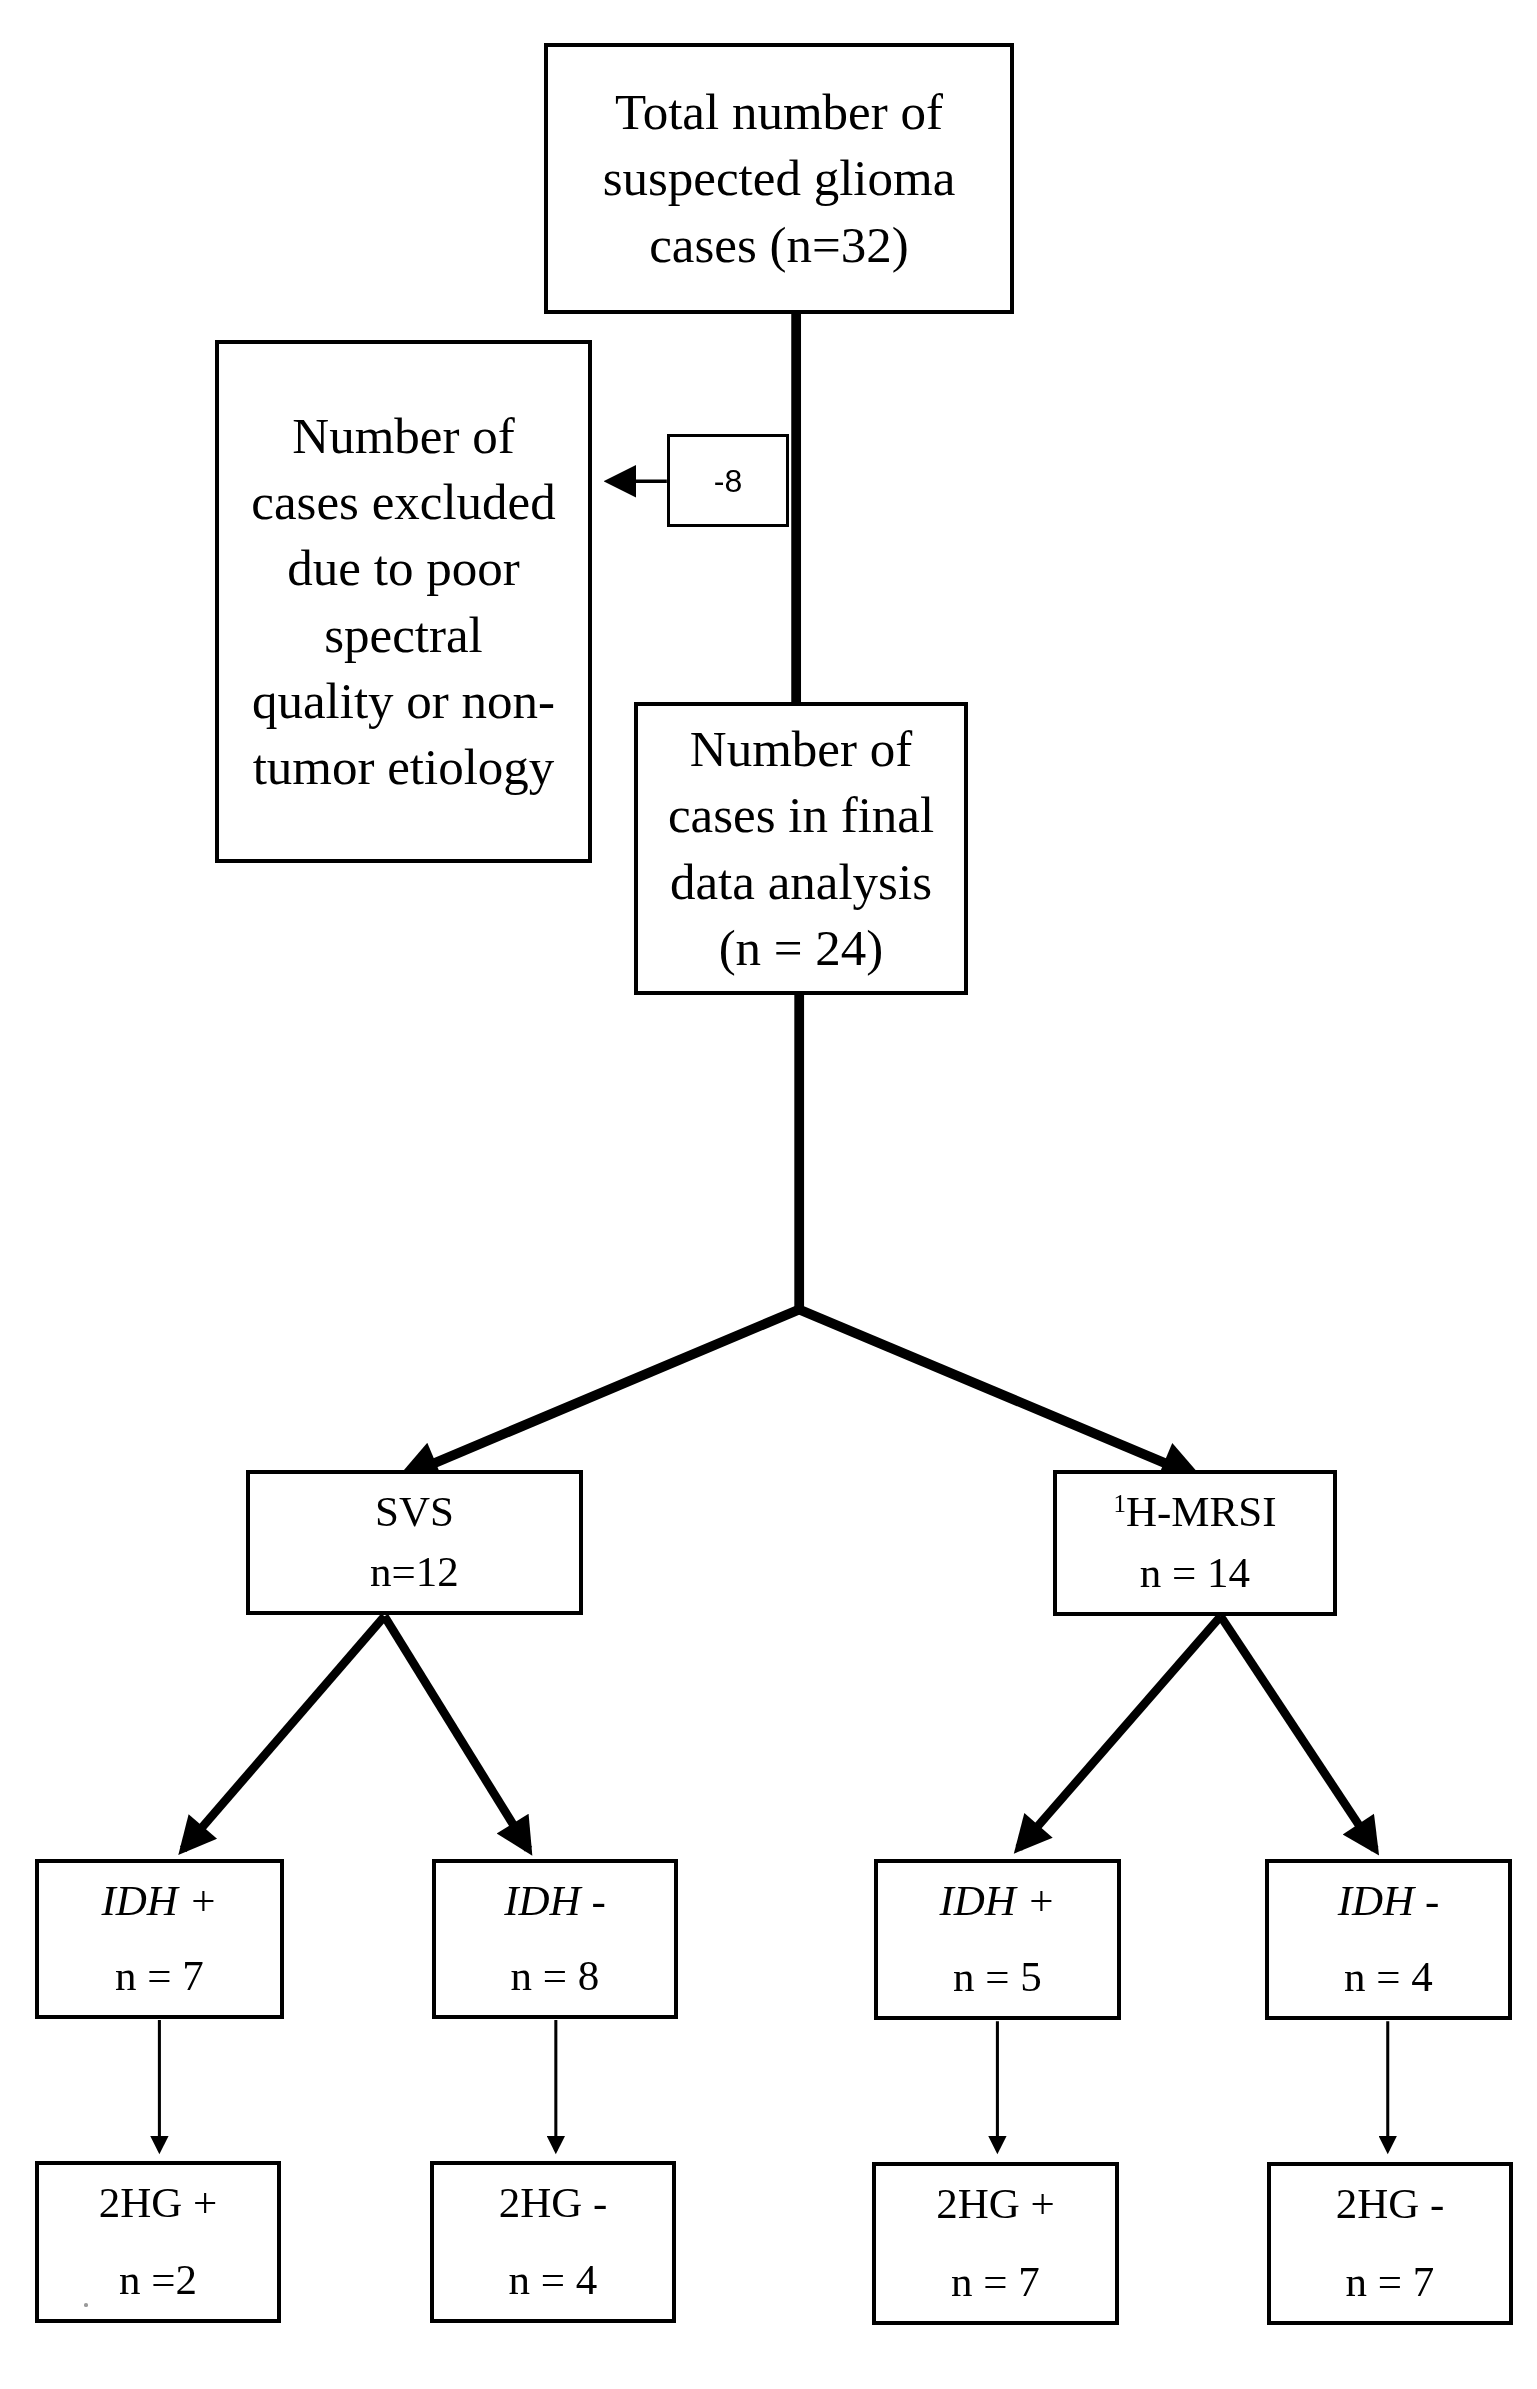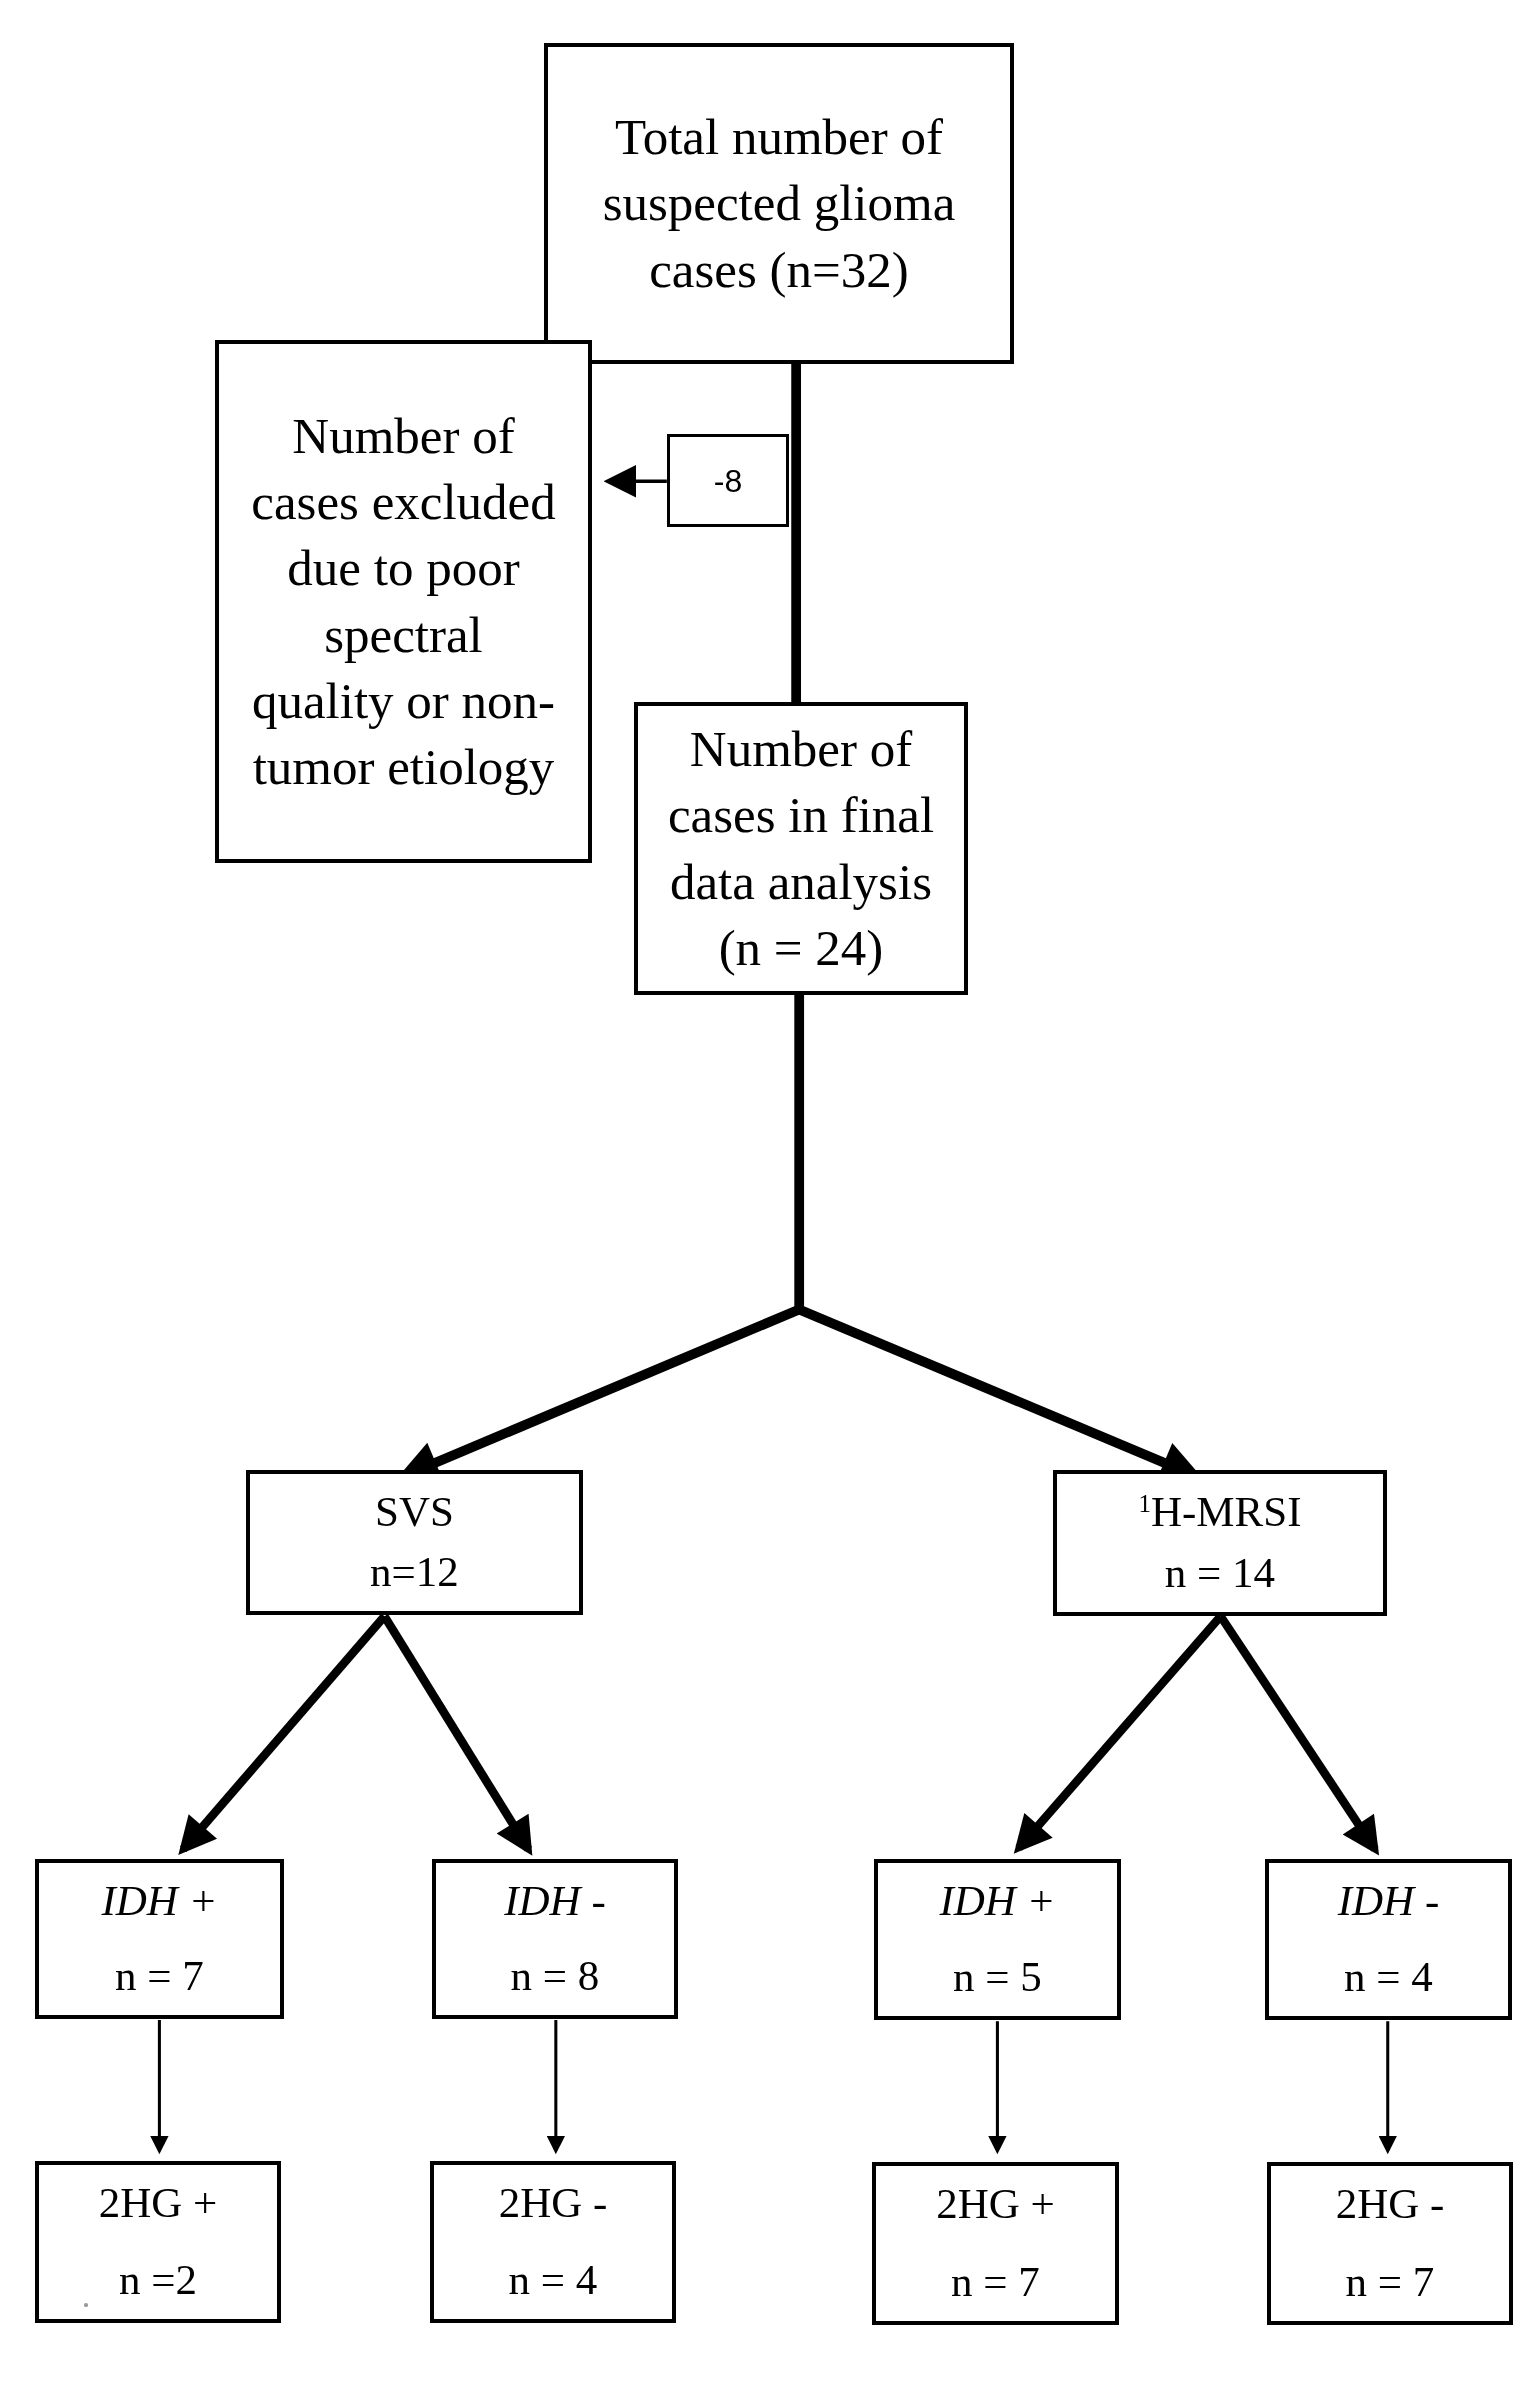--- a/index.html
+++ b/index.html
@@ -86,21 +86,21 @@
     <line x1="630" y1="2650" x2="300" y2="3032" stroke="#000000" stroke-width="14" marker-end="url(#ah)"></line>
     <line x1="630" y1="2650" x2="866" y2="3032" stroke="#000000" stroke-width="14" marker-end="url(#ah)"></line>
     <line x1="2001" y1="2650" x2="1670" y2="3030" stroke="#000000" stroke-width="14" marker-end="url(#ah)"></line>
     <line x1="2001" y1="2650" x2="2254" y2="3032" stroke="#000000" stroke-width="14" marker-end="url(#ah)"></line>
     <line x1="261" y1="3312" x2="261" y2="3526" stroke="#000000" stroke-width="5" marker-end="url(#ah-thin)"></line>
     <line x1="911" y1="3312" x2="911" y2="3526" stroke="#000000" stroke-width="5" marker-end="url(#ah-thin)"></line>
     <line x1="1635" y1="3314" x2="1635" y2="3526" stroke="#000000" stroke-width="5" marker-end="url(#ah-thin)"></line>
     <line x1="2275" y1="3314" x2="2275" y2="3526" stroke="#000000" stroke-width="5" marker-end="url(#ah-thin)"></line>
   </svg>
 
-  <div class="box" style="left:544px; top:43px; width:470px; height:321px;">
+  <div class="box" style="left:544px; top:43px; width:470px; height:271px;">
     <div class="big-text">Total number of
 suspected glioma
 cases (n=32)</div>
   </div>
 
   <div class="box" style="left:215px; top:340px; width:377px; height:523px;">
     <div class="big-text">Number of
 cases excluded
 due to poor
 spectral
@@ -117,21 +117,21 @@
 cases in final
 data analysis
 (n = 24)</div>
   </div>
 
   <div class="box pair" style="left:216px; top:1470px; width:337px; height:145px;margin-left:30px;">
     <div class="pair-line">SVS</div>
     <div class="pair-line">n=12</div>
   </div>
 
-  <div class="box pair" style="left:1053px; top:1470px; width:334px; height:146px;">
+  <div class="box pair" style="left:1053px; top:1470px; width:284px; height:146px;">
     <div class="pair-line"><sup class="hmrsi-sup">1</sup><span>H-MRSI</span></div>
     <div class="pair-line">n = 14</div>
   </div>
 
   <div class="box pair" style="left:35px; top:1859px; width:249px; height:160px;">
     <div class="pair-line italic">IDH +</div>
     <div class="pair-line">n = 7</div>
   </div>
 
   <div class="box pair" style="left:432px; top:1859px; width:246px; height:160px;">

